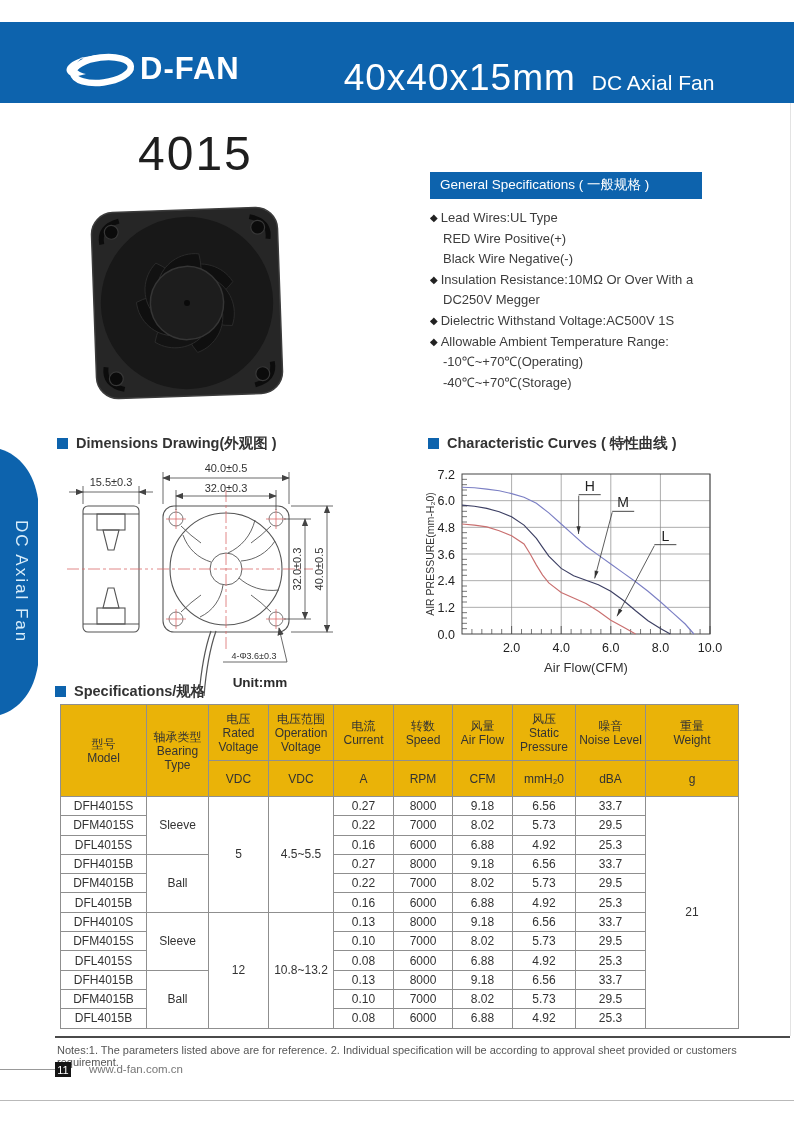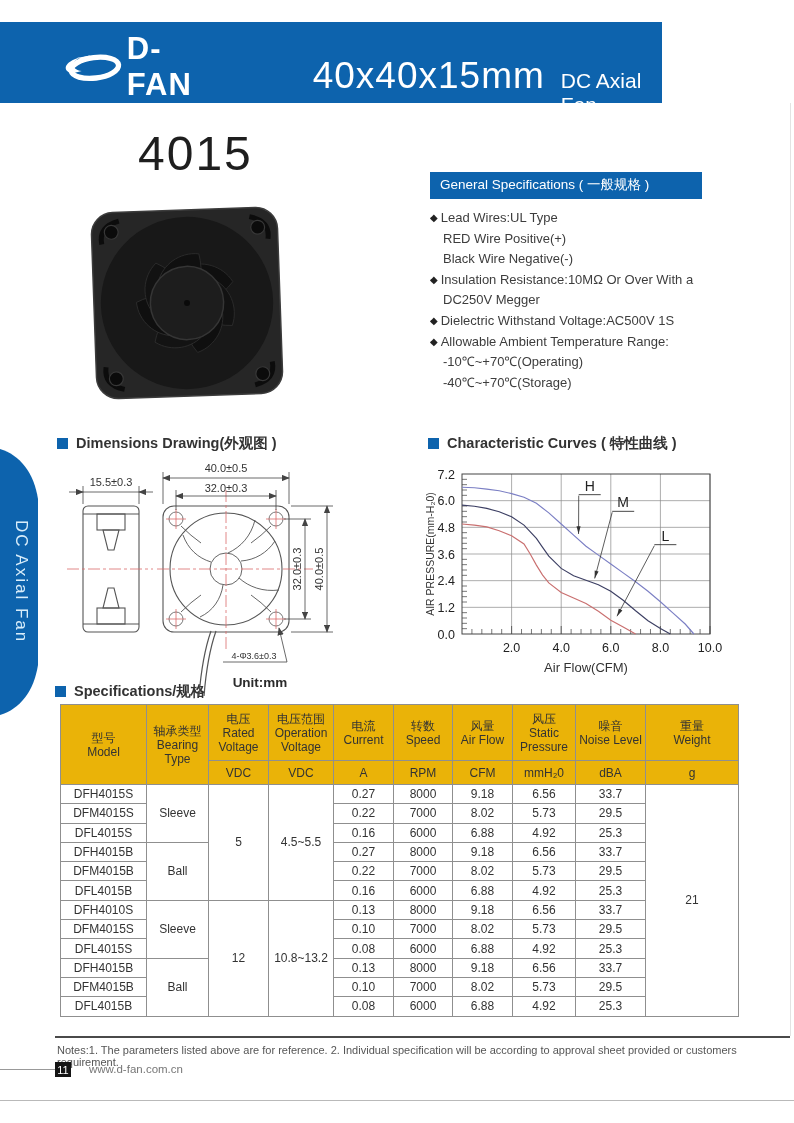--- a/index.html
+++ b/index.html
@@ -1,20 +1,20 @@
 <!DOCTYPE html>
 <html><head>
 <meta charset="utf-8">
 <style>
   * { margin:0; padding:0; box-sizing:border-box; }
   body { background:#fff; font-family:"Liberation Sans", sans-serif; }
   .page { position:relative; width:794px; height:1123px; background:#fff; overflow:hidden; margin:0 auto; }
 
   
-  .hdr { position:absolute; top:22px; left:0; width:662px; height:81px; background:#0d63ad;
+  .hdr { position:absolute; top:22px; left:0; width:794px; height:81px; background:#0d63ad;
          display:flex; align-items:center; padding-left:62px; }
   .hdr-inner { display:flex; align-items:baseline; margin-top:22px; }
   .logo { display:flex; align-items:center; margin-right:104px; }
   .logo svg { margin-right:4px; }
   .brand { color:#fff; font-size:31px; font-weight:bold; letter-spacing:1px; }
   .size-title { color:#fff; font-size:37px; font-weight:normal; letter-spacing:1px; }
   .subtitle { color:#fff; font-size:21px; margin-left:16px; }
 
   
   .side-tab { position:absolute; left:0; top:443px; width:44px; height:278px; }
@@ -45,21 +45,21 @@
   .dims-svg { position:absolute; left:55px; top:456px; }
   .chart-mount { position:absolute; left:424px; top:462px; }
   .chart-mount text { font-family:"Liberation Sans", sans-serif; }
 
   
   .spec-table { position:absolute; left:60px; top:704px; border-collapse:collapse; table-layout:fixed;
                 width:678px; font-size:12px; color:#333; }
   .spec-table th, .spec-table td { border:1px solid #8f8f8f; text-align:center; vertical-align:middle; padding:0; }
   .spec-table thead th { background:#eab308; font-weight:normal; font-size:12px; line-height:14px; color:#333;margin-left:16px; }
   .spec-table thead tr:first-child th { height:56px; }
-  .spec-table thead tr:last-child th { height:24px; }
+  .spec-table thead tr:last-child th { height:36px; }
   .spec-table tbody tr { height:19.3px; }
   .spec-table { border:1.5px solid #777; }
 
   
   .notes-rule { position:absolute; left:55px; top:1036px; width:735px; height:2px; background:#4a4a4a; }
   .notes { position:absolute; left:57px; top:1044px; font-size:11px; color:#555; }
   .pageno-rule { position:absolute; left:0; top:1069px; width:56px; height:1px; background:#999; }
   .pageno { position:absolute; left:55px; top:1062px; width:16px; height:15px; background:#141414;
             color:#fff; font-size:11px; display:flex; align-items:center; justify-content:center; }
   .website { position:absolute; left:89px; top:1063px; font-size:11.5px; color:#777; }

